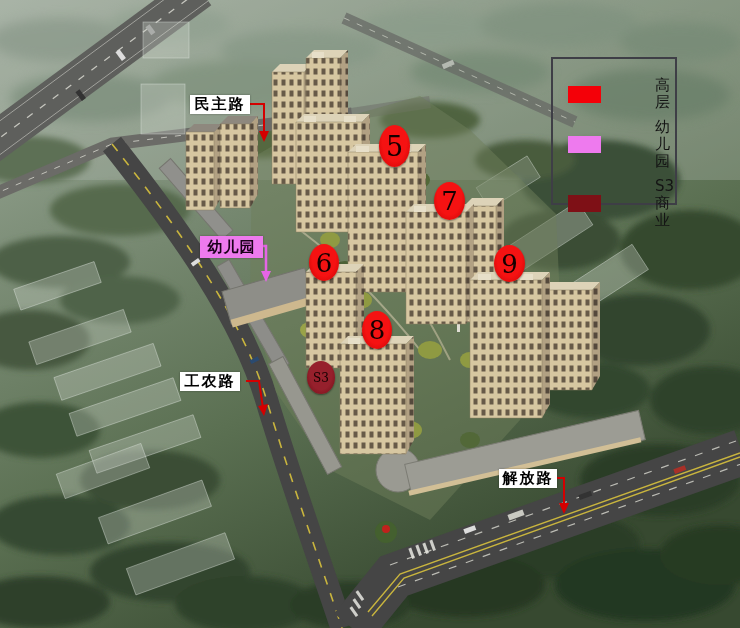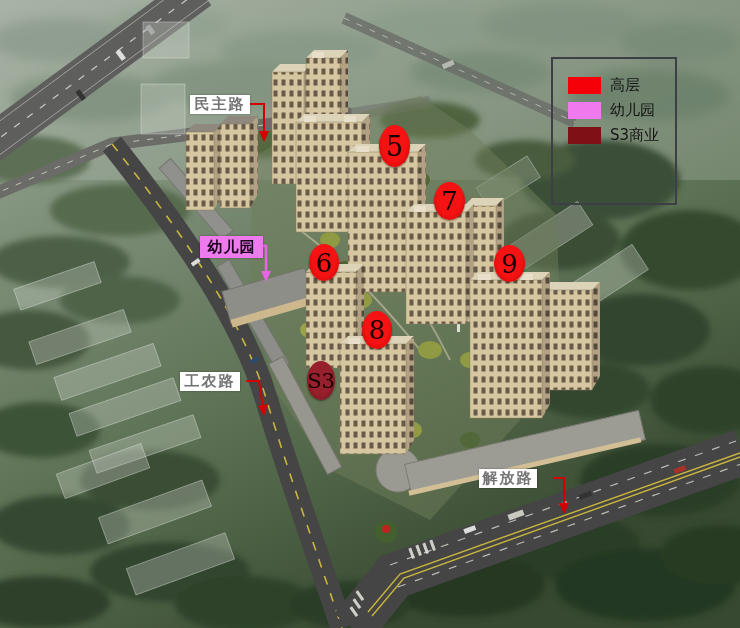--- a/index.html
+++ b/index.html
@@ -3,21 +3,21 @@
 <meta charset="utf-8">
 <style>
   html,body{margin:0;padding:0;background:#222;}
   #stage{
     position:relative;width:740px;height:628px;overflow:hidden;
     font-family:"DejaVu Sans",sans-serif;
   }
   #stage svg{position:absolute;left:0;top:0;}
   
   .rlabel{
-    position:absolute;background:#ffffff;color:#737373;
+    position:absolute;background:#ffffff;color:#000000;
     font-family:"DejaVu Serif","Liberation Serif",serif;font-weight:bold;
     font-size:15px;text-align:center;letter-spacing:2px;
     box-shadow:0 0 2px rgba(0,0,0,.35);
   }
   .rlabel.kind{background:#ee7aee;color:#1a001a;letter-spacing:1px;}
   .marker{
     position:absolute;border-radius:50%;
     display:flex;align-items:center;justify-content:center;
     font-family:"DejaVu Serif","Liberation Serif",serif;color:#140000;
     background:radial-gradient(ellipse at 50% 38%, #f51212 55%, #c40202 100%);
@@ -26,20 +26,21 @@
   .marker.s3{background:radial-gradient(ellipse at 50% 40%, #96202c 55%, #6e0c14 100%);}
   .legend{
     position:absolute;border:2px solid #3e3e46;
     box-sizing:border-box;padding:18px 0 0 15px;
   }
   .legend-row{display:flex;align-items:center;margin-bottom:8px;}
   .legend-swatch{width:33px;height:17px;margin-right:9px;flex:0 0 auto;}
   .legend-label{
     font-size:15px;line-height:17px;color:#141414;
     font-family:"DejaVu Sans","Liberation Sans",sans-serif;
+    margin-left:45px;
   }
 </style>
 </head>
 <body>
 
 <div id="stage">
 
   <svg width="740" height="628" viewBox="0 0 740 628">
     <defs>
       <linearGradient id="bg" x1="0" y1="0" x2="0.55" y2="1">
@@ -316,28 +317,28 @@
       <polygon points="564,514 559,503 569,503" fill="#d40000"></polygon>
     </g>
   </svg>
 
   <div class="rlabel" style="left:190px;top:95px;width:60px;height:19px;line-height:19px">民主路</div>
 
   <div class="rlabel kind" style="left:200px;top:236px;width:63px;height:22px;line-height:22px">幼儿园</div>
 
   <div class="rlabel" style="left:180px;top:372px;width:60px;height:19px;line-height:19px">工农路</div>
 
-  <div class="rlabel" style="left:479px;top:469px;width:58px;height:19px;line-height:19px">解放路</div>
+  <div class="rlabel" style="left:499px;top:469px;width:58px;height:19px;line-height:19px">解放路</div>
 
   <div class="marker" style="left:379px;top:125px;width:31px;height:42px;font-size:27px">5</div>
   <div class="marker" style="left:434px;top:182px;width:31px;height:38px;font-size:26px">7</div>
   <div class="marker" style="left:494px;top:245px;width:31px;height:37px;font-size:26px">9</div>
   <div class="marker" style="left:309px;top:244px;width:30px;height:37px;font-size:26px">6</div>
   <div class="marker" style="left:362px;top:311px;width:30px;height:38px;font-size:26px">8</div>
-  <div class="marker s3" style="left:307px;top:361px;width:28px;height:39px;font-size:21px">S3</div>
+  <div class="marker s3" style="left:307px;top:361px;width:28px;height:33px;font-size:12px">S3</div>
 
   <div class="legend" style="left:551px;top:57px;width:126px;height:148px">
     <div class="legend-row">
       <span class="legend-swatch" style="background: rgb(244, 0, 8);"></span>
       <span class="legend-label">高层</span>
     </div>
     <div class="legend-row">
       <span class="legend-swatch" style="background: rgb(238, 122, 238);"></span>
       <span class="legend-label">幼儿园</span>
     </div>

